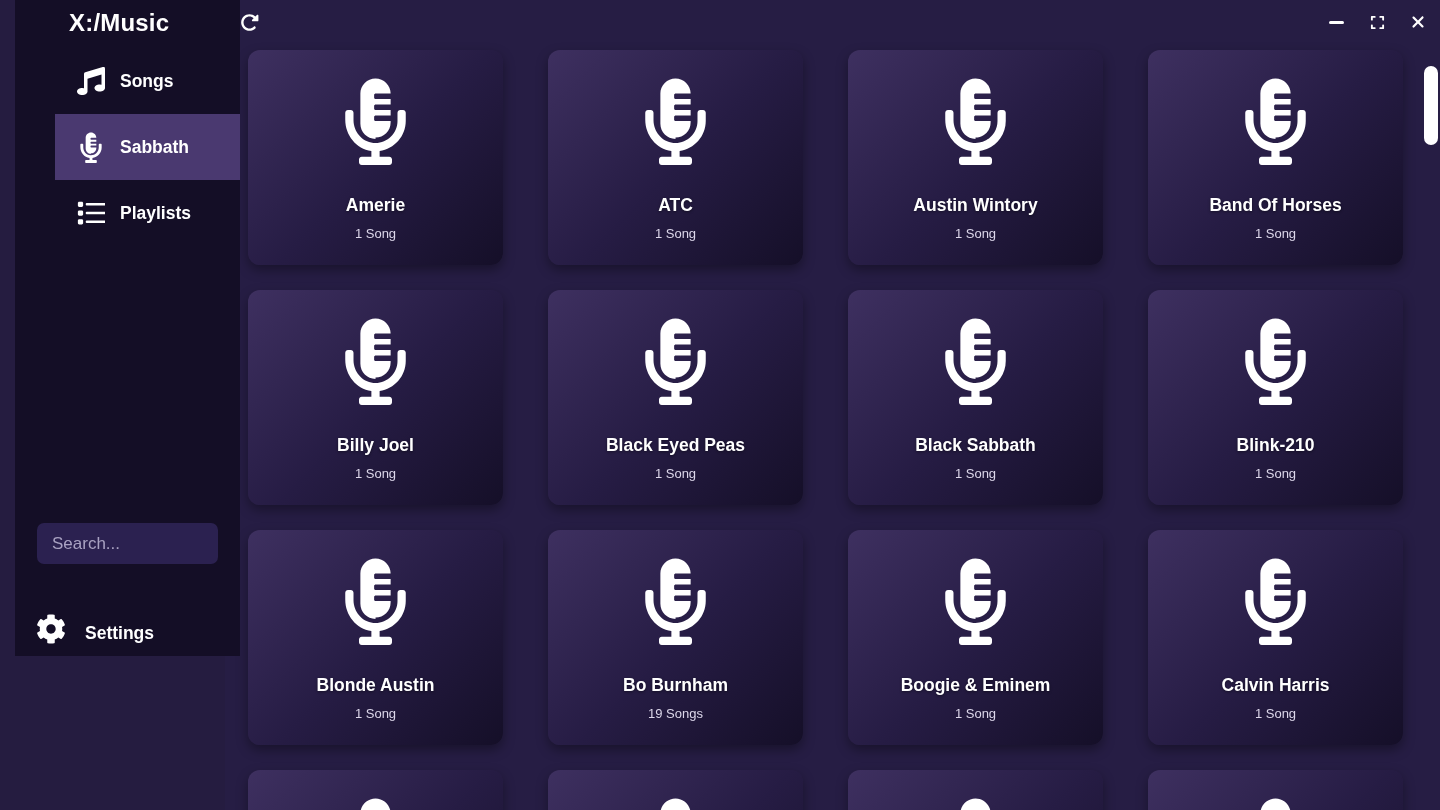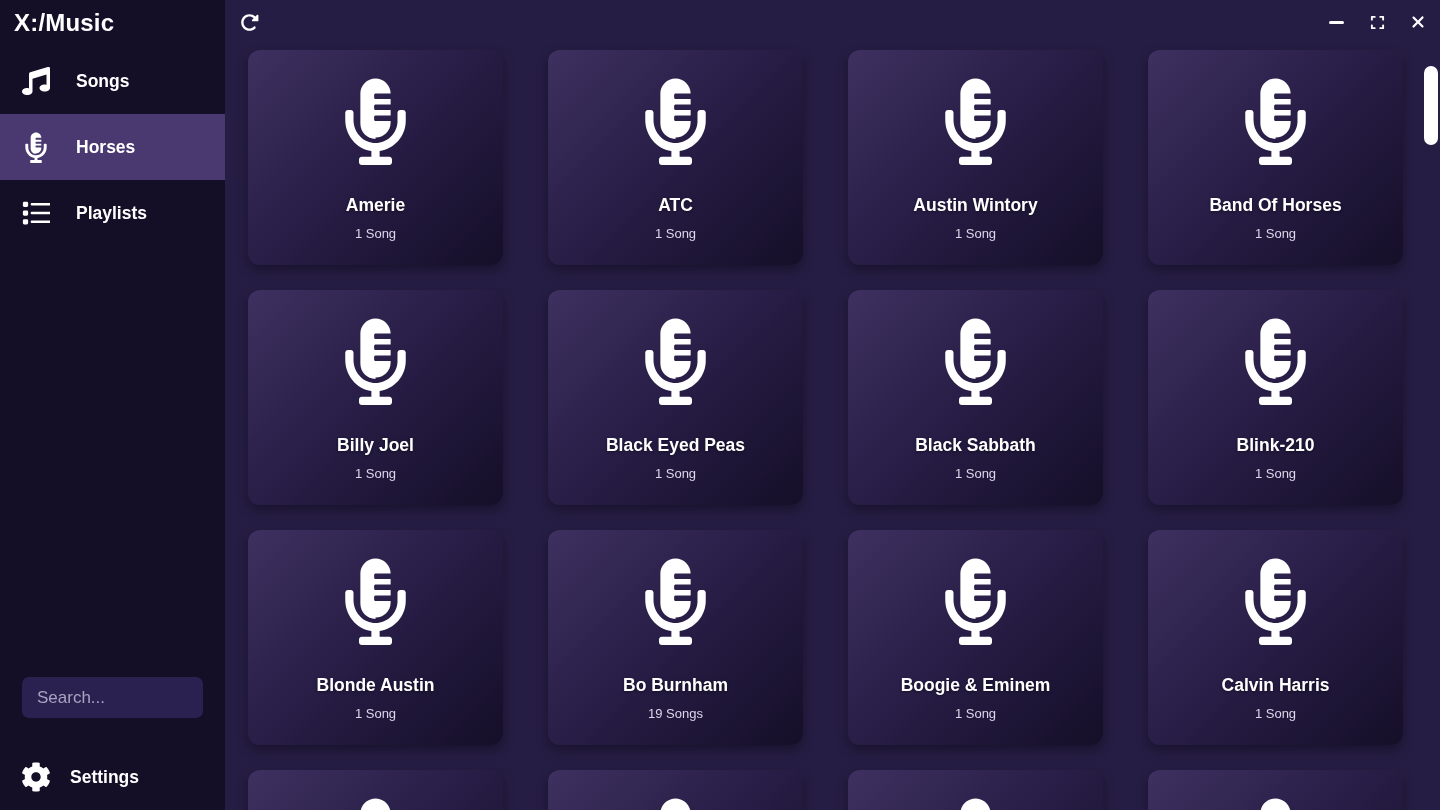--- a/index.html
+++ b/index.html
@@ -6,39 +6,40 @@
   html, body {
     width: 1440px; height: 810px;
     overflow: hidden;
     background: #251c40;
     font-family: "Liberation Sans", sans-serif;
     -webkit-font-smoothing: antialiased;
   }
 
   
   .sidebar {
-    position: fixed; left: 0; top: 0;
-    width: 225px; height: 810px;
+    position: fixed; left: 15px; top: 0;
+    width: 225px; height: 656px;
     background: #140e26;
     z-index: 5;
+    padding-left: 40px;
   }
   .app-title {
     padding: 9px 14px 0 14px;
     height: 48px;
     color: #ffffff;
     font-size: 24px;
     font-weight: 700;
     letter-spacing: .2px;
   }
   .nav-item {
     height: 66px;
     display: flex;
     align-items: center;
     padding-left: 19px;
-    gap: 23px;
+    gap: 12px;
     color: #ffffff;
     cursor: pointer;
   }
   .nav-item.active { background: #4a3970; }
   .nav-icon {
     width: 34px;
     display: flex;
     justify-content: center;
     align-items: center;
     color: #fff;
@@ -58,21 +59,21 @@
     color: #e9e5f4;
     font-size: 17px;
     font-family: "Liberation Sans", sans-serif;
   }
   .search-input::placeholder { color: #a9a2c2; opacity: 1; }
   .settings-row {
     position: absolute;
     left: 19px; bottom: 12px;
     height: 42px;
     display: flex;
-    align-items: center;
+    align-items: flex-end;
     gap: 17px;
     color: #fff;
     cursor: pointer;
   }
   .settings-row .nav-label { font-size: 17.5px; }
 
   
   .main {
     position: fixed; left: 225px; top: 0;
     width: 1215px; height: 810px;
@@ -157,21 +158,21 @@
       <span class="nav-label">Songs</span>
     </div>
 
 
     <div class="nav-item active">
       <span class="nav-icon">
         <svg width="22" height="31" viewBox="0 0 352 512" fill="currentColor">
             <path d="M336 192h-16c-8.84 0-16 7.16-16 16v48c0 74.8-64.49 134.82-140.79 127.38C96.71 376.89 48 317.11 48 250.3V208c0-8.84-7.16-16-16-16H16c-8.84 0-16 7.16-16 16v40.16c0 89.64 63.97 169.55 152 181.69V464H96c-8.84 0-16 7.16-16 16v16c0 8.84 7.16 16 16 16h160c8.84 0 16-7.16 16-16v-16c0-8.84-7.16-16-16-16h-56v-33.77C285.71 418.47 352 344.9 352 256v-48c0-8.84-7.16-16-16-16zM176 352c48.6 0 88-39.4 88-88v-8h-85.33c-5.89 0-10.67-3.58-10.67-8v-16c0-4.42 4.78-8 10.67-8H264v-32h-85.33c-5.89 0-10.67-3.58-10.67-8v-16c0-4.42 4.78-8 10.67-8H264v-32h-85.33c-5.89 0-10.67-3.58-10.67-8v-16c0-4.42 4.78-8 10.67-8H264c0-48.6-39.4-88-88-88s-88 39.4-88 88v176c0 48.6 39.4 88 88 88z"></path>
           </svg>
       </span>
-      <span class="nav-label">Horses</span>
+      <span class="nav-label">Sabbath</span>
     </div>
 
     <div class="nav-item">
       <span class="nav-icon">
         <svg width="28" height="28" viewBox="0 0 512 512" fill="currentColor">
             <path d="M88 48H40c-13.25 0-24 10.75-24 24v48c0 13.25 10.75 24 24 24h48c13.25 0 24-10.75 24-24V72c0-13.25-10.75-24-24-24zm0 160H40c-13.25 0-24 10.75-24 24v48c0 13.25 10.75 24 24 24h48c13.25 0 24-10.75 24-24v-48c0-13.25-10.75-24-24-24zm0 160H40c-13.25 0-24 10.75-24 24v48c0 13.25 10.75 24 24 24h48c13.25 0 24-10.75 24-24v-48c0-13.25-10.75-24-24-24zm416 24H176c-8.84 0-16 7.16-16 16v16c0 8.84 7.16 16 16 16h328c8.84 0 16-7.16 16-16v-16c0-8.84-7.16-16-16-16zm0-320H176c-8.84 0-16 7.16-16 16v16c0 8.84 7.16 16 16 16h328c8.84 0 16-7.16 16-16V88c0-8.84-7.16-16-16-16zm0 160H176c-8.84 0-16 7.16-16 16v16c0 8.84 7.16 16 16 16h328c8.84 0 16-7.16 16-16v-16c0-8.84-7.16-16-16-16z"></path>
           </svg>
       </span>
       <span class="nav-label">Playlists</span>
     </div>

